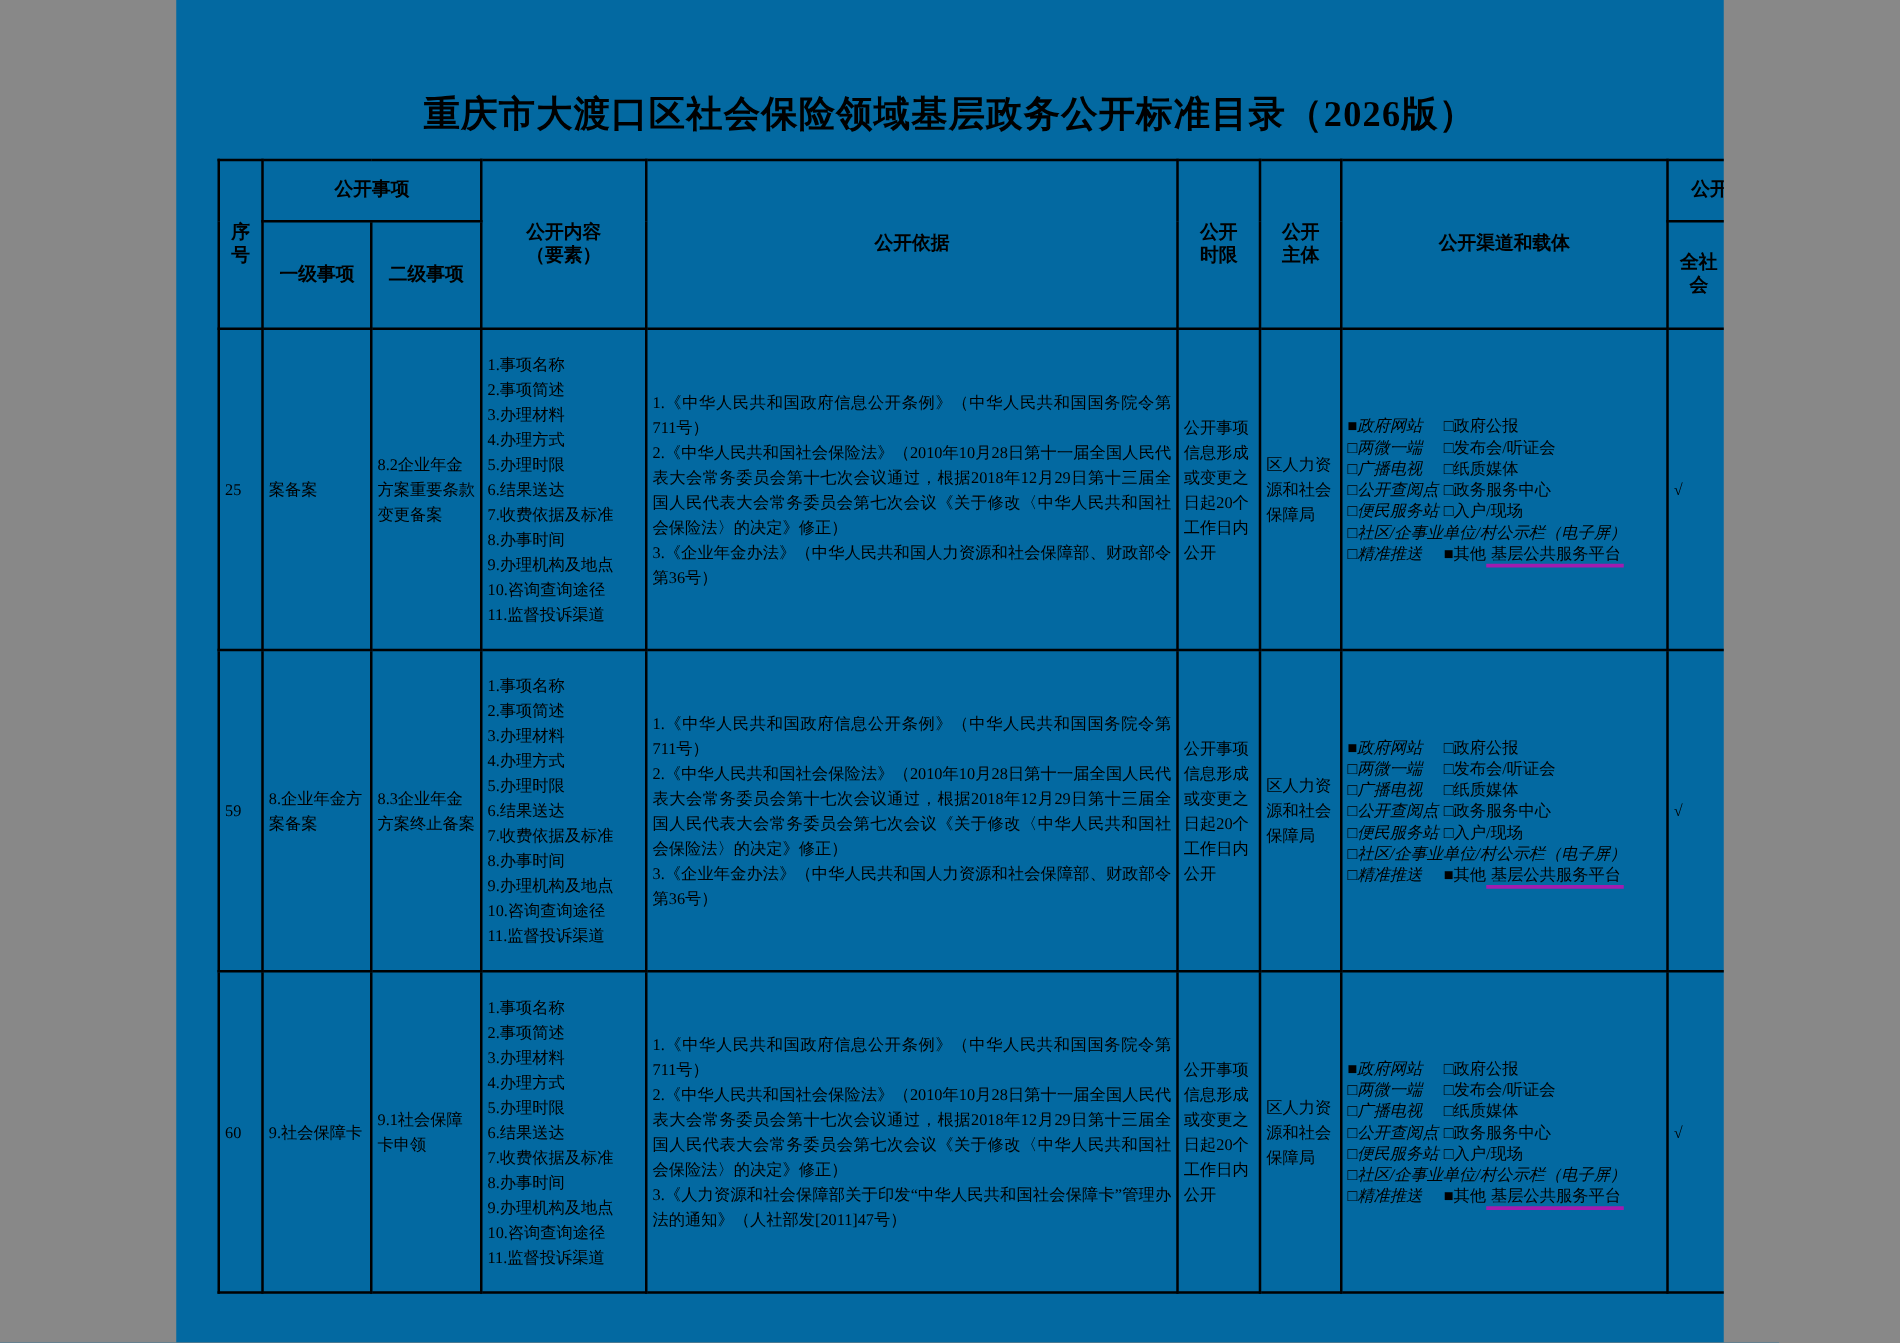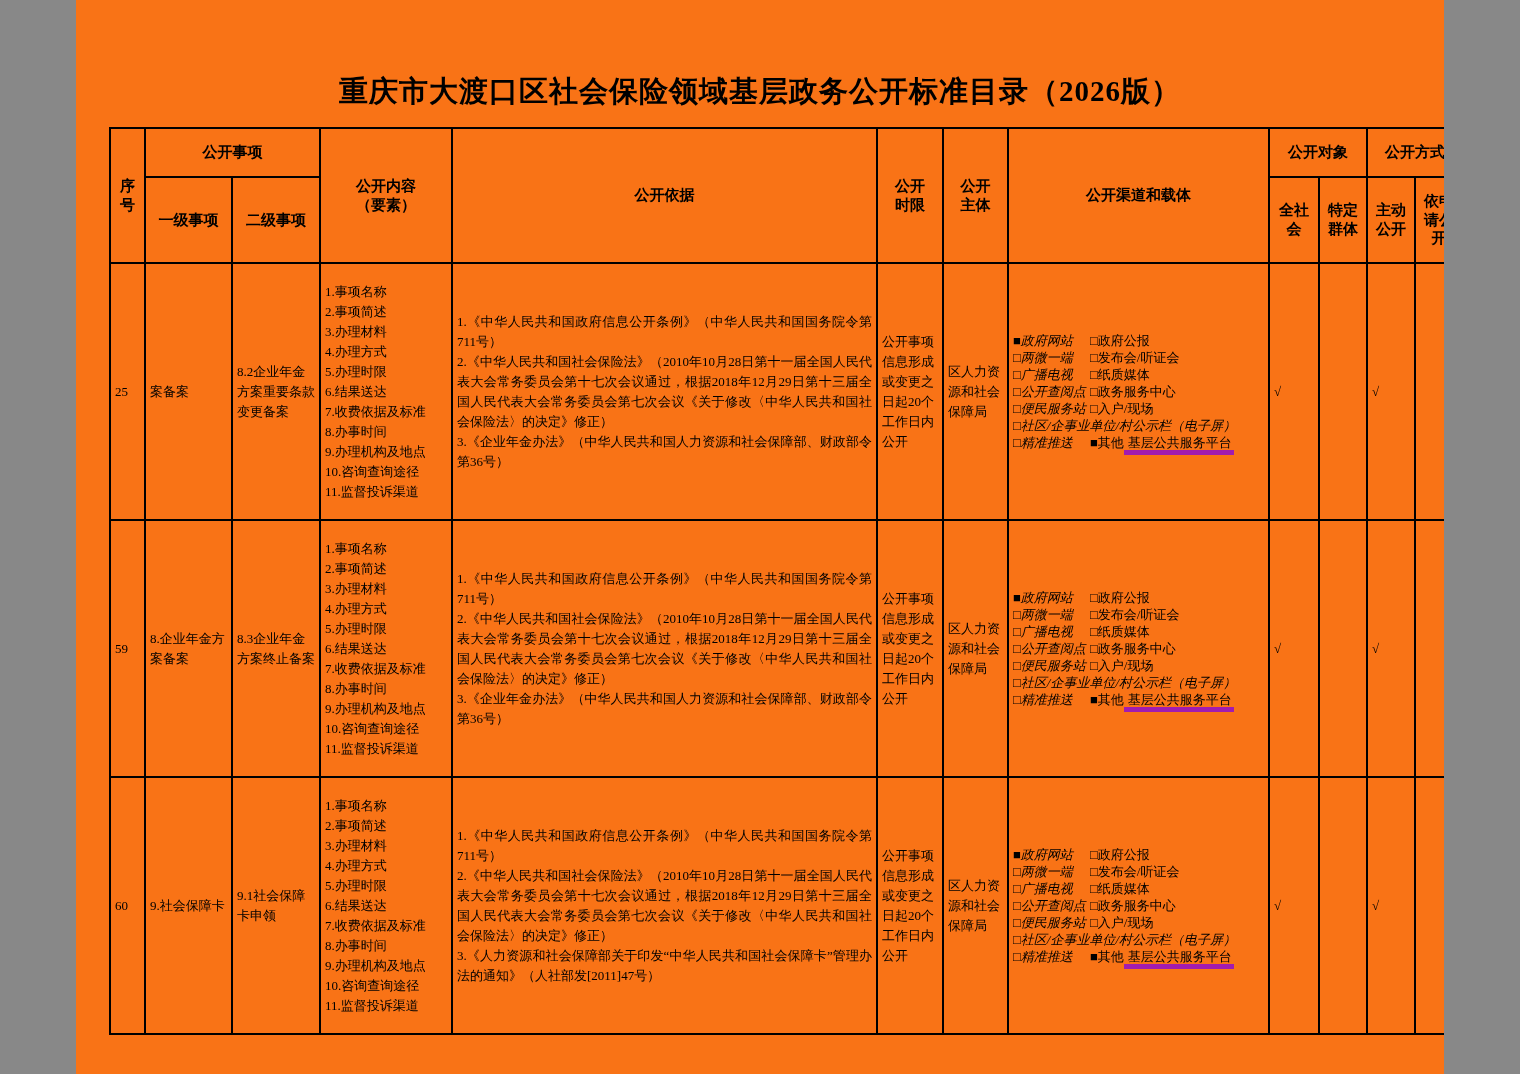--- a/index.html
+++ b/index.html
@@ -1,36 +1,36 @@
 <!DOCTYPE html>
 <html><head>
 <meta charset="utf-8">
 <style>
   html,body{margin:0;padding:0;background:#888;}
-  .page{position:relative;width:1368px;height:1074px;background:#f97316;margin:0 auto;overflow:hidden;
+  .page{position:relative;width:1238px;height:1074px;background:#0369a1;margin:0 auto;overflow:hidden;
         font-family:"Liberation Serif",serif;color:#000;}
   .title{position:absolute;top:72px;left:0;width:100%;text-align:center;
          font-weight:bold;font-size:29px;letter-spacing:1px;font-family:"Liberation Serif",serif;}
   table.cat{position:absolute;left:33px;top:127px;width:1462px;border-collapse:collapse;table-layout:fixed;}
   table.cat th,table.cat td{border:2px solid #000;padding:14px 4px;overflow:hidden;}
   table.cat th{font-family:"Liberation Sans",sans-serif;font-weight:bold;font-size:15px;
                text-align:center;vertical-align:middle;line-height:1.25;}
   table.cat td{font-size:13px;line-height:20px;vertical-align:middle;text-align:left;}
   tr.hr1{height:27px;} tr.hr2{height:55px;}
   tr.dr{height:257px;}
   td.seq{text-align:center;}
   td.v-top{vertical-align:top;} td.v-bottom{vertical-align:bottom;padding-bottom:1px;}
   td.mark{text-align:center;font-size:14px;}
   .just{text-align:justify;margin-top:31px;}
   .nowrap{white-space:nowrap;}
   .hdr-narrow span{display:inline-block;width:2em;text-align:center;}
   .channels{font-size:13px;line-height:17px;}
   .ch-line{white-space:nowrap;}
   .ch-a{display:inline-block;min-width:74px;margin-right:3px;font-style:italic;}
-  .ch-fill{border-bottom:5px solid #a21caf;padding-left:4px;padding-right:2px;}
+  .ch-fill{border-bottom:3px solid #a21caf;padding-left:4px;padding-right:2px;font-family:Liberation Mono, monospace;}
   .basis-item,.content-item{text-align:justify;}
   .footer{position:absolute;top:1014px;left:0;width:100%;text-align:center;font-size:13px;
           font-family:"Liberation Serif",serif;}
 </style>
 </head>
 <body>
 
 <div class="page">
 
   <div class="title">重庆市大渡口区社会保险领域基层政务公开标准目录（2026版）</div>

